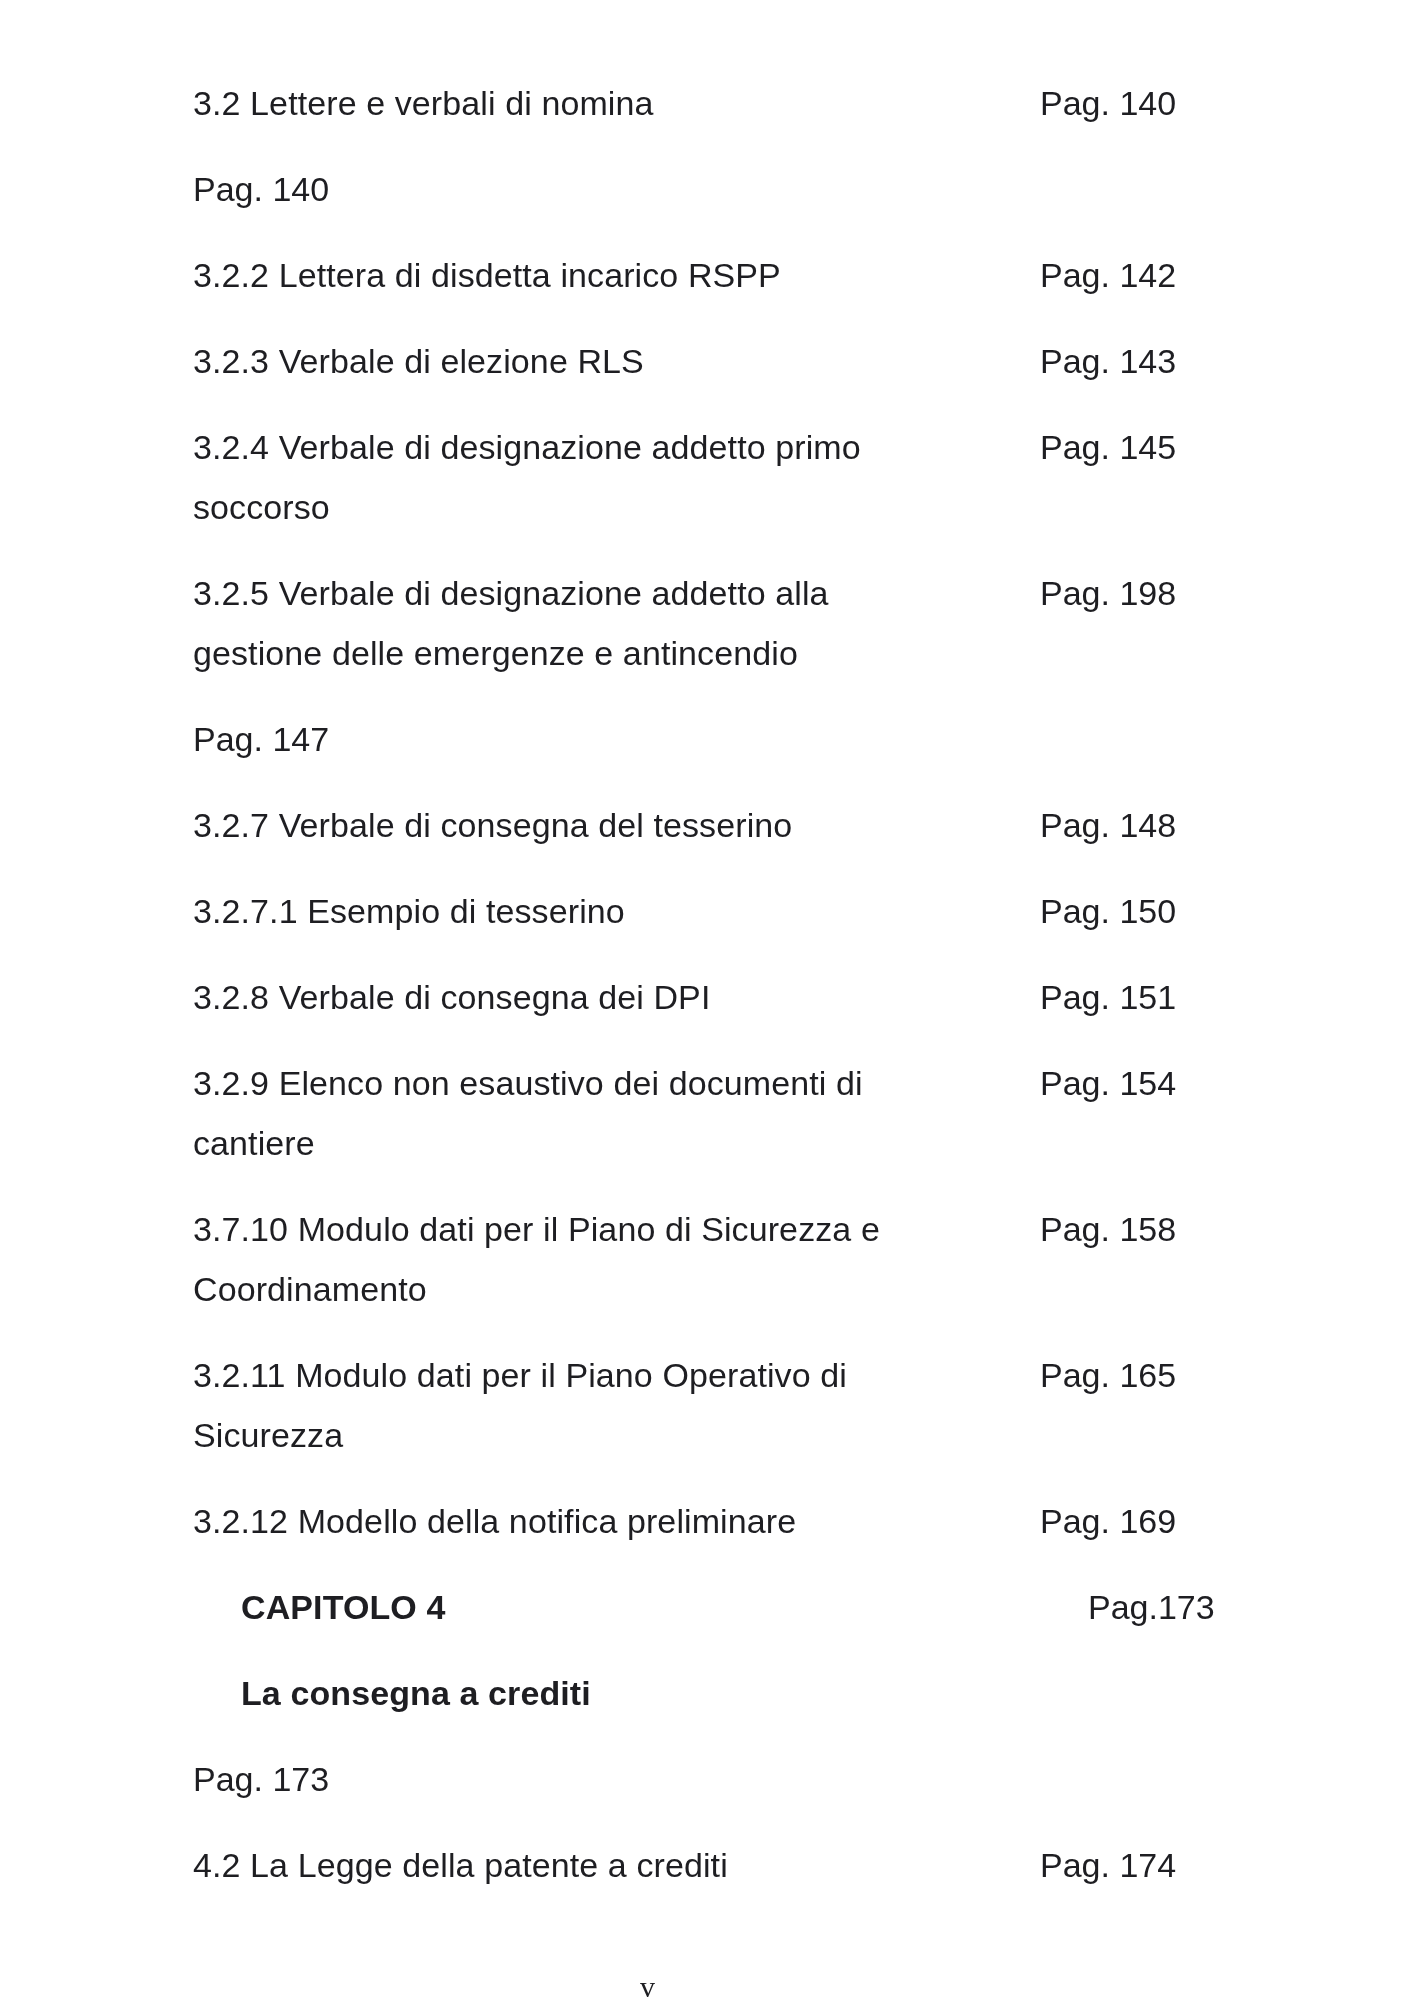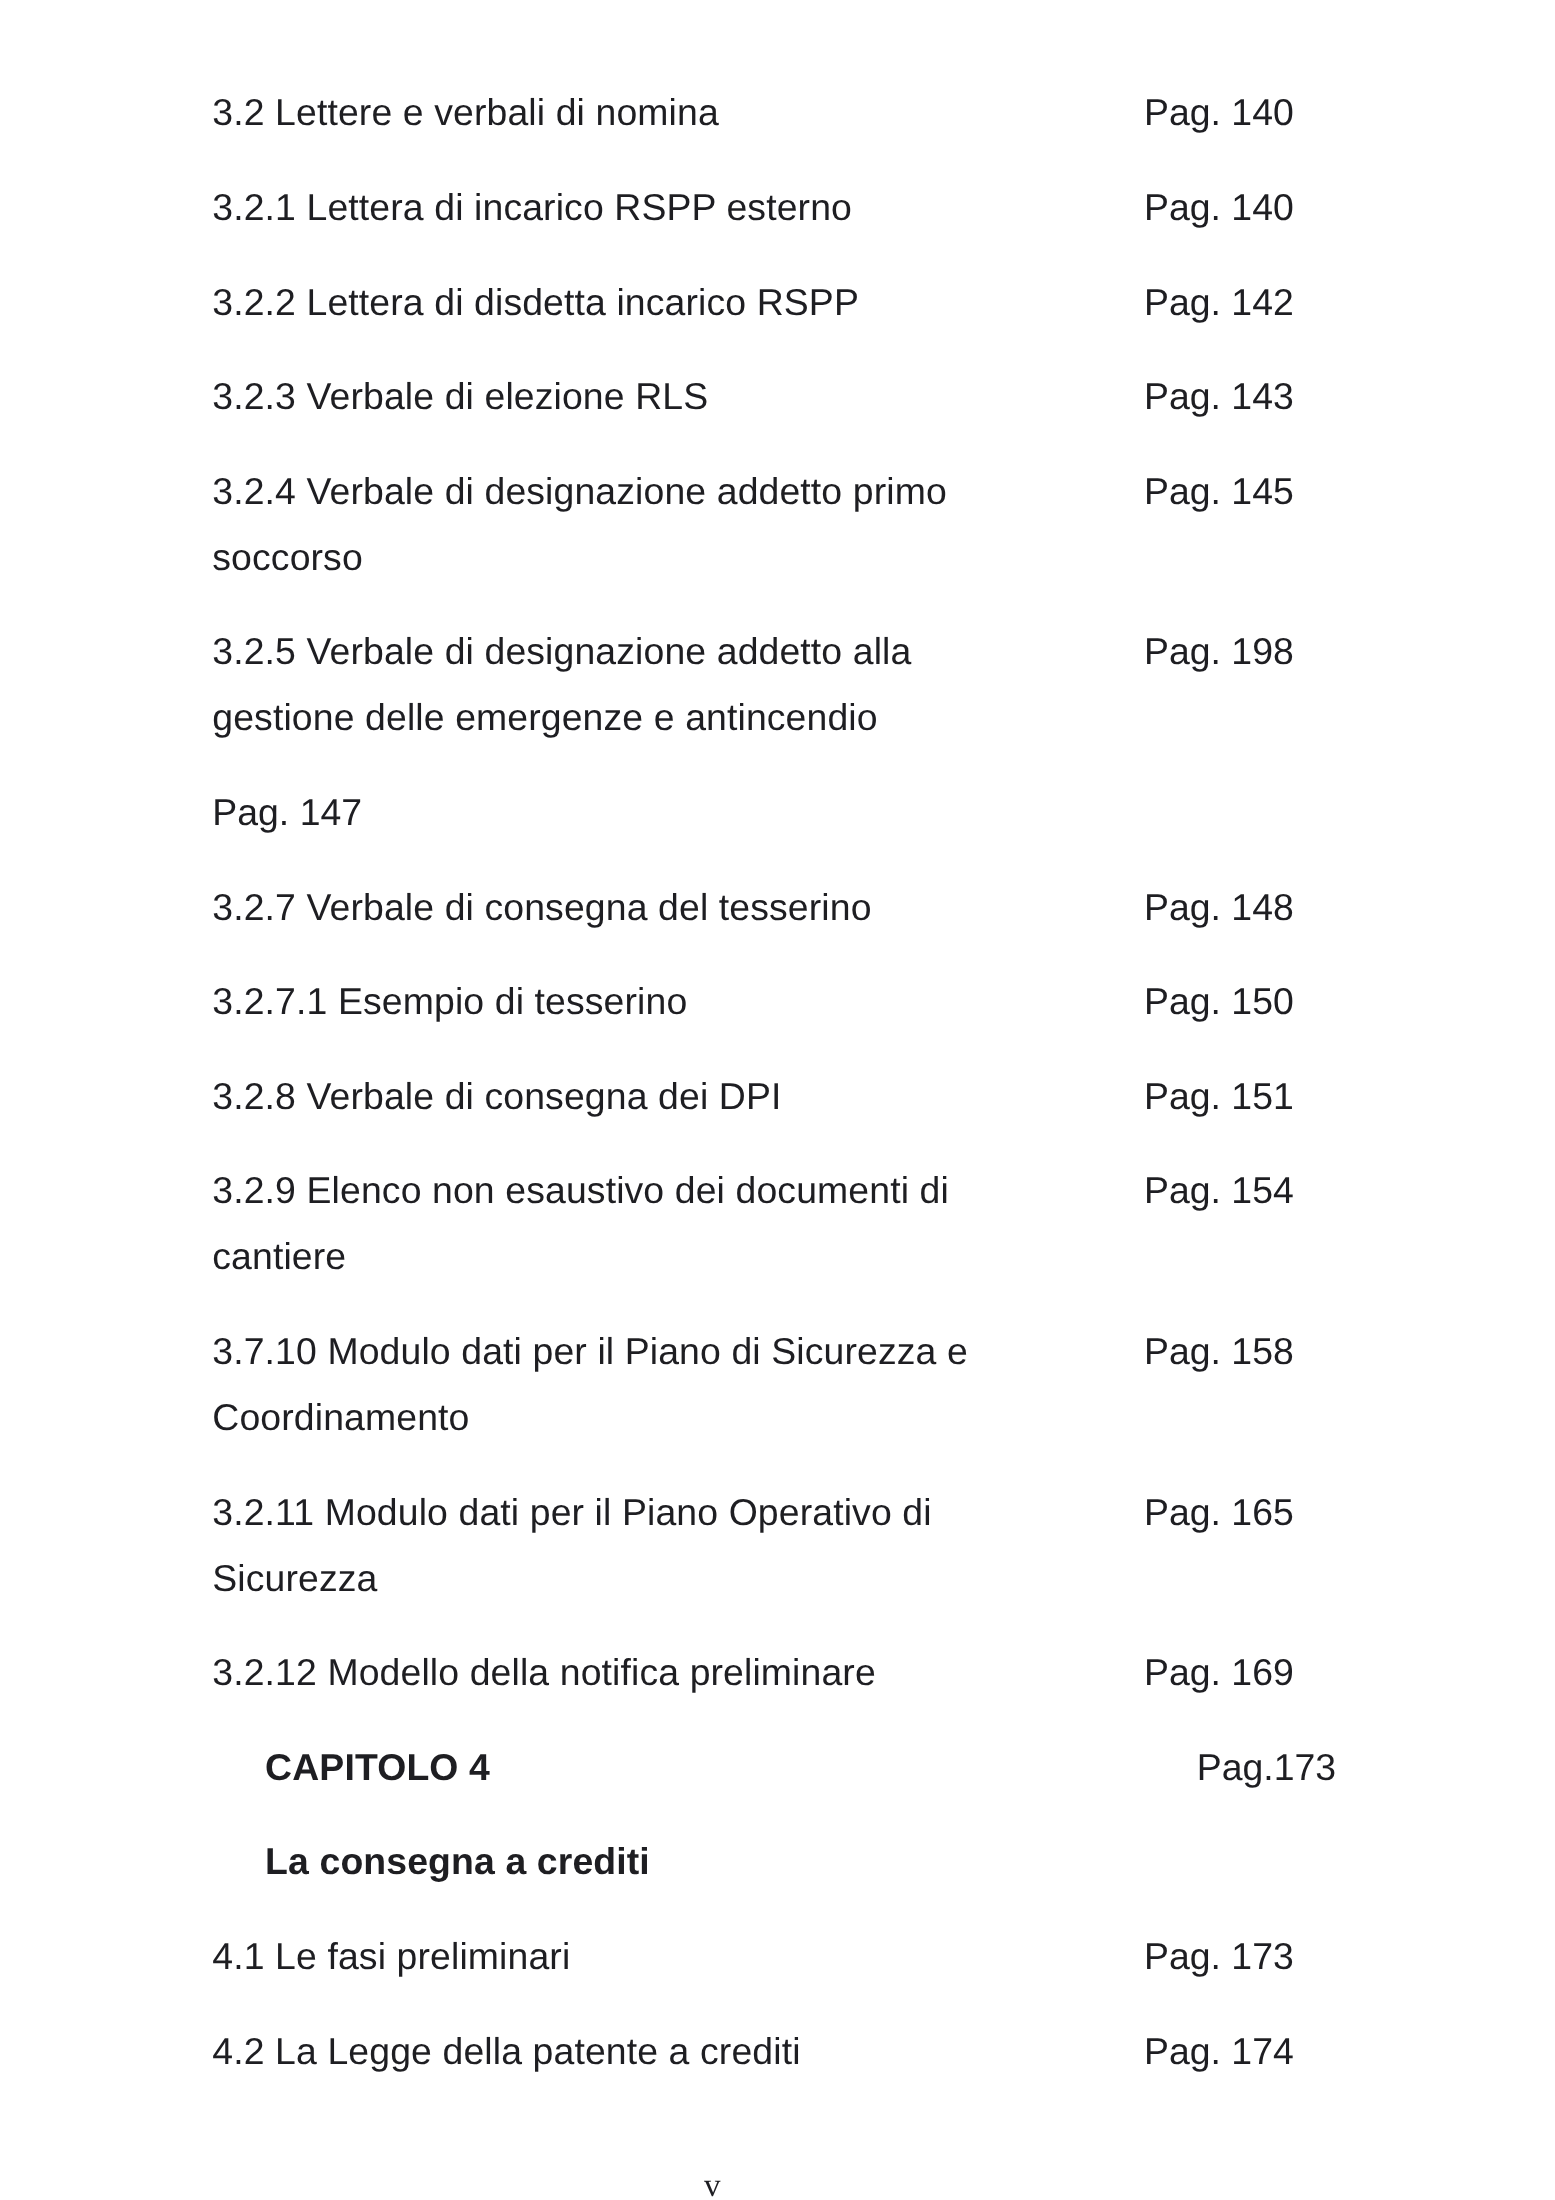--- a/index.html
+++ b/index.html
@@ -58,21 +58,20 @@
 <body>
 
 <div class="page">
 
   <div class="toc" id="toc-list">
       <div class="toc-entry">
       <span class="entry-title">3.2 Lettere e verbali di nomina</span>
       <span class="entry-page">Pag. 140</span>
     </div>
       <div class="toc-entry">
-      <span class="entry-title">3.2.1 Lettera di incarico RSPP esterno</span>
       <span class="entry-page">Pag. 140</span>
     </div>
       <div class="toc-entry">
       <span class="entry-title">3.2.2 Lettera di disdetta incarico RSPP</span>
       <span class="entry-page">Pag. 142</span>
     </div>
       <div class="toc-entry">
       <span class="entry-title">3.2.3 Verbale di elezione RLS</span>
       <span class="entry-page">Pag. 143</span>
     </div>
@@ -122,21 +121,20 @@
     </div>
       <div class="toc-entry bold">
       <span class="entry-title">CAPITOLO 4</span>
       <span class="entry-page">Pag.173</span>
     </div>
       <div class="toc-entry bold">
       <span class="entry-title">La consegna a crediti</span>
       <span class="entry-page"></span>
     </div>
       <div class="toc-entry">
-      <span class="entry-title">4.1 Le fasi preliminari</span>
       <span class="entry-page">Pag. 173</span>
     </div>
       <div class="toc-entry">
       <span class="entry-title">4.2 La Legge della patente a crediti</span>
       <span class="entry-page">Pag. 174</span>
     </div>
     </div>
 
   <div class="page-footer">v</div>
 

